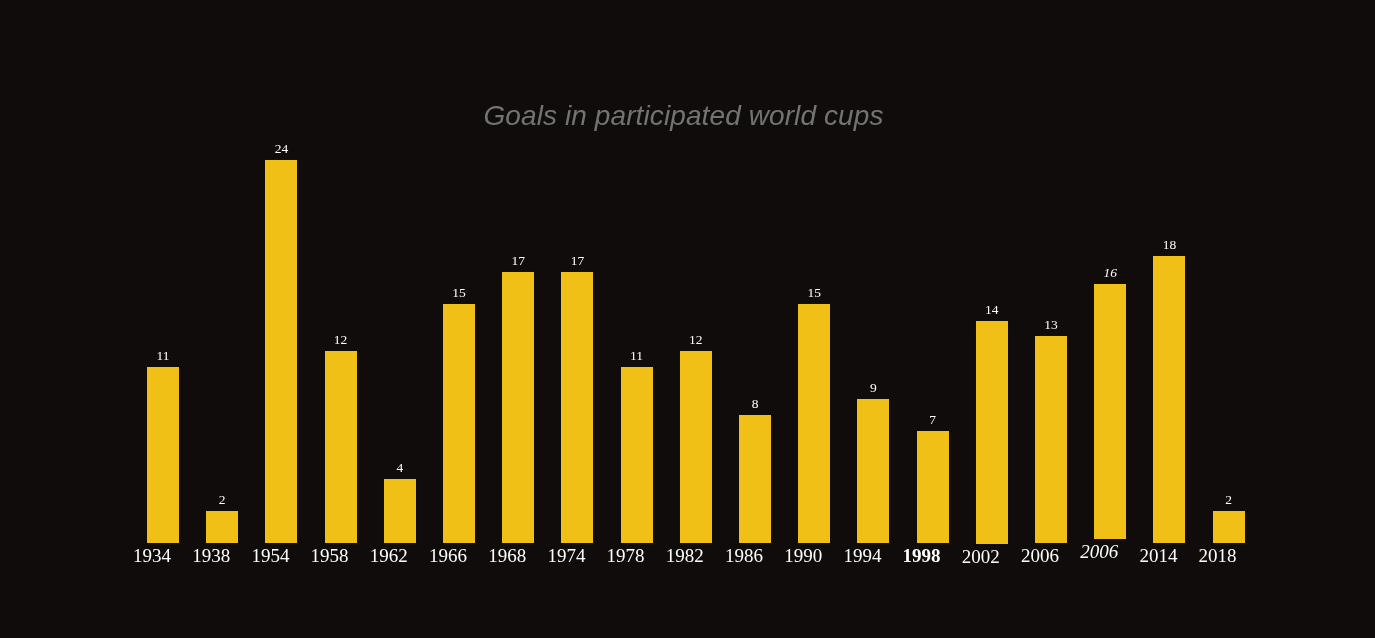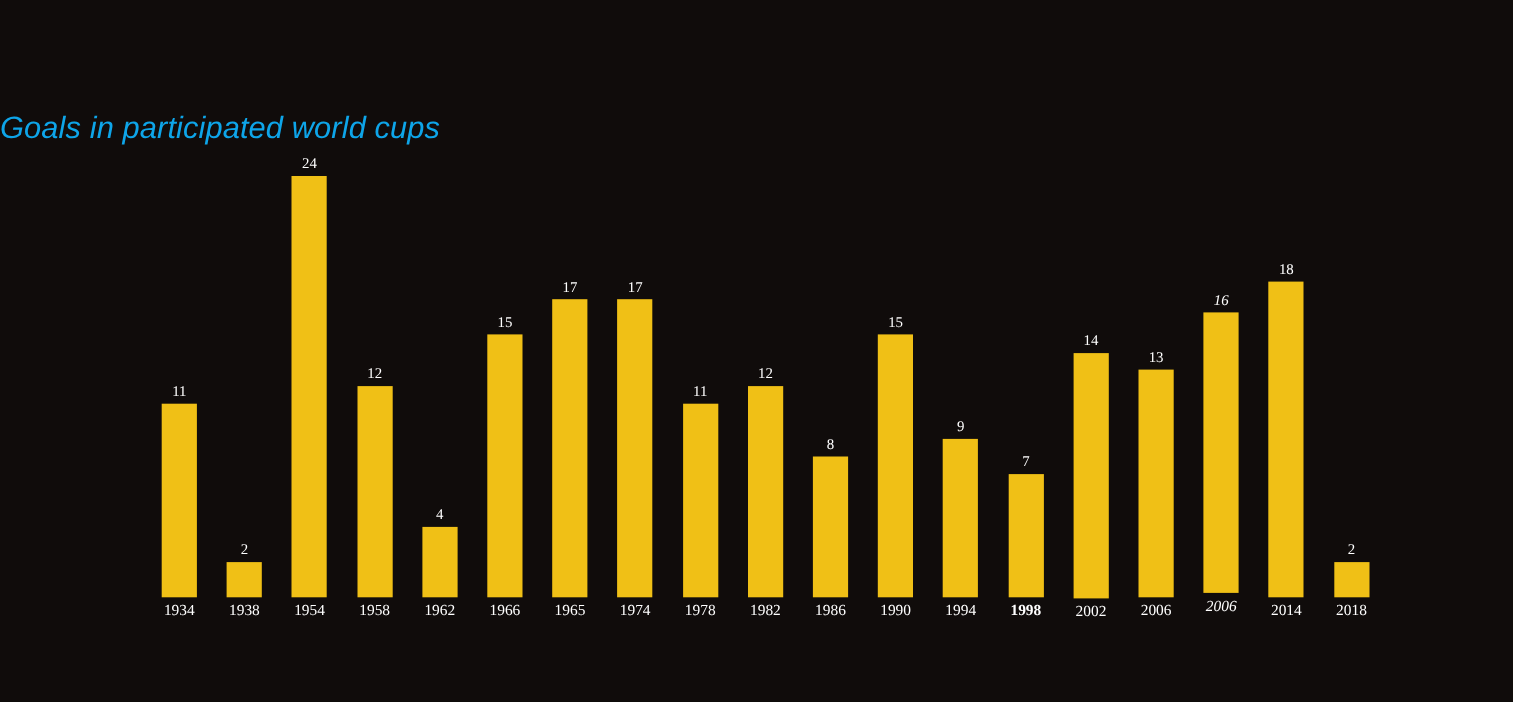--- a/index.html
+++ b/index.html
@@ -16,31 +16,31 @@
     width: 1375px;
     height: 638px;
     background: #100c0b;
     overflow: hidden;
   }
   #chart-title {
     position: absolute;
     left: 0;
     top: 99px;
     width: 1375px;
-    text-align: left;
+    text-align: center;
     
     padding-right: 8px;
     box-sizing: border-box;
     font-family: "Liberation Sans", sans-serif;
     font-style: italic;
     font-weight: 400;
     font-size: 28px;
     line-height: 34px;
     letter-spacing: 0.1px;
-    color: #0ea5e9;
+    color: #737373;
     white-space: nowrap;
   }
   #plot-area {
     position: absolute;
     left: 147px;
     top: 160px;
     width: 1102px;
     height: 410px;
   }
   .bar-group {
@@ -62,23 +62,23 @@
     position: absolute;
     left: 0;
     width: 32px;
     bottom: 0;
     background: #f0c016;
   }
   .bar-label {
     position: absolute;
     left: -14px;
     width: 60px;
-    text-align: center;
+    text-align: left;
     font-family: "Liberation Serif", serif;
-    font-size: 14px;
+    font-size: 19px;
     line-height: 16px;
     color: #ffffff;
     white-space: nowrap;
   }
 </style>
 </head>
 <body>
 
 <div id="chart-root">
 
@@ -111,21 +111,21 @@
         <div class="bar-label" style="bottom: -21px;">1962</div>
       </div>
       <div class="bar-group" style="left: 296px; bottom: 27px; height: 239px;">
         <div class="bar-value" style="bottom: 243px;">15</div>
         <div class="bar-rect" style="height: 239px; width: 32px; background: rgb(240, 192, 22);"></div>
         <div class="bar-label" style="bottom: -21px;">1966</div>
       </div>
       <div class="bar-group" style="left: 355.2px; bottom: 27px; height: 271px;">
         <div class="bar-value" style="bottom: 275px;">17</div>
         <div class="bar-rect" style="height: 271px; width: 32px; background: rgb(240, 192, 22);"></div>
-        <div class="bar-label" style="bottom: -21px;">1965</div>
+        <div class="bar-label" style="bottom: -21px;">1968</div>
       </div>
       <div class="bar-group" style="left: 414.4px; bottom: 27px; height: 271px;">
         <div class="bar-value" style="bottom: 275px;">17</div>
         <div class="bar-rect" style="height: 271px; width: 32px; background: rgb(240, 192, 22);"></div>
         <div class="bar-label" style="bottom: -21px;">1974</div>
       </div>
       <div class="bar-group" style="left: 473.6px; bottom: 27px; height: 176px;">
         <div class="bar-value" style="bottom: 180px;">11</div>
         <div class="bar-rect" style="height: 176px; width: 32px; background: rgb(240, 192, 22);"></div>
         <div class="bar-label" style="bottom: -21px;">1978</div>

